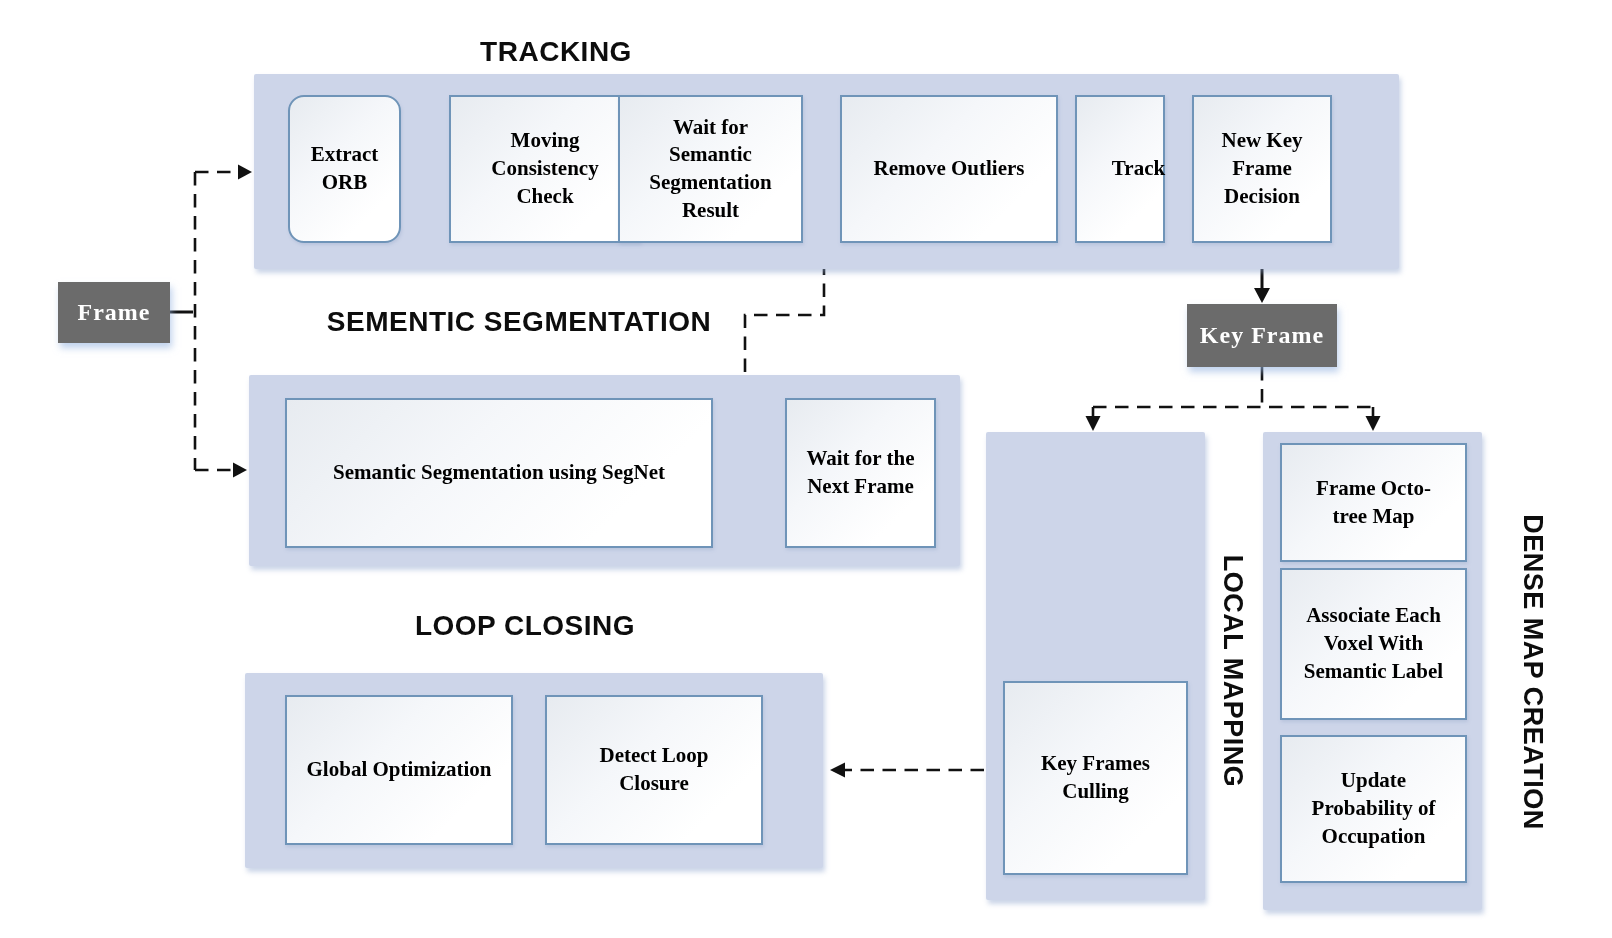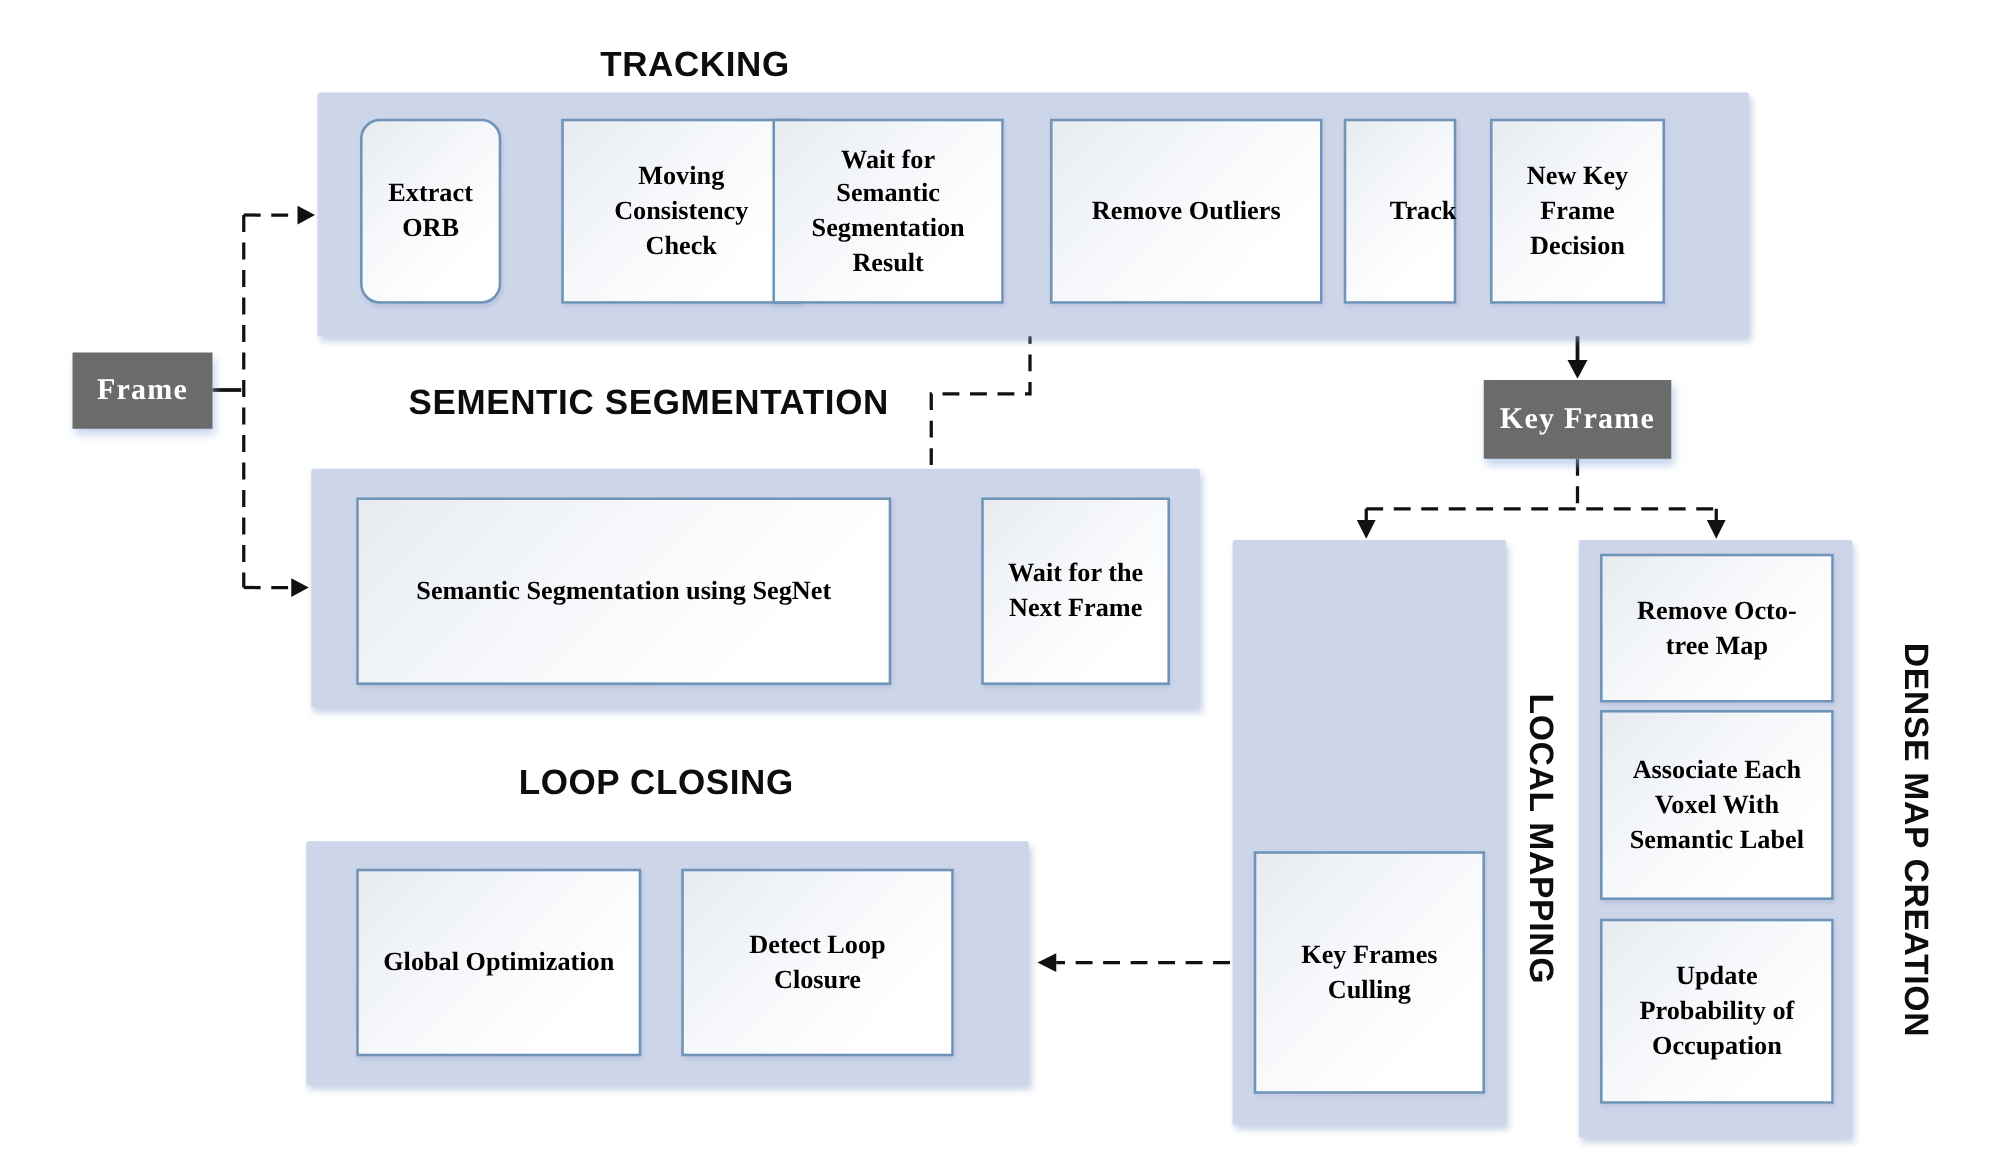--- a/index.html
+++ b/index.html
@@ -142,19 +142,19 @@
   </div>
 
   <div class="dark-box" style="left:1187px;top:304px;width:150px;height:63px;">Key Frame</div>
 
   <div class="panel" style="left:986px;top:432px;width:219px;height:468px;">
     <div class="node" style="left:17px;top:249px;width:185px;height:194px;">Key Frames Culling</div>
   </div>
   <div class="v-title" style="left:1070px;top:653px;width:320px;height:36px;">LOCAL MAPPING</div>
 
   <div class="panel" style="left:1263px;top:432px;width:219px;height:478px;">
-    <div class="node pad-lg" style="left:17px;top:11px;width:187px;height:119px;">Remove Octo-tree Map</div>
+    <div class="node pad-lg" style="left:17px;top:11px;width:187px;height:119px;">Frame Octo-tree Map</div>
     <div class="node" style="left:17px;top:136px;width:187px;height:152px;">Associate Each Voxel With Semantic Label</div>
     <div class="node" style="left:17px;top:303px;width:187px;height:148px;">Update Probability of Occupation</div>
   </div>
   <div class="v-title" style="left:1340px;top:654px;width:380px;height:36px;">DENSE MAP CREATION</div>
 
 </div>
 
 </body></html>

